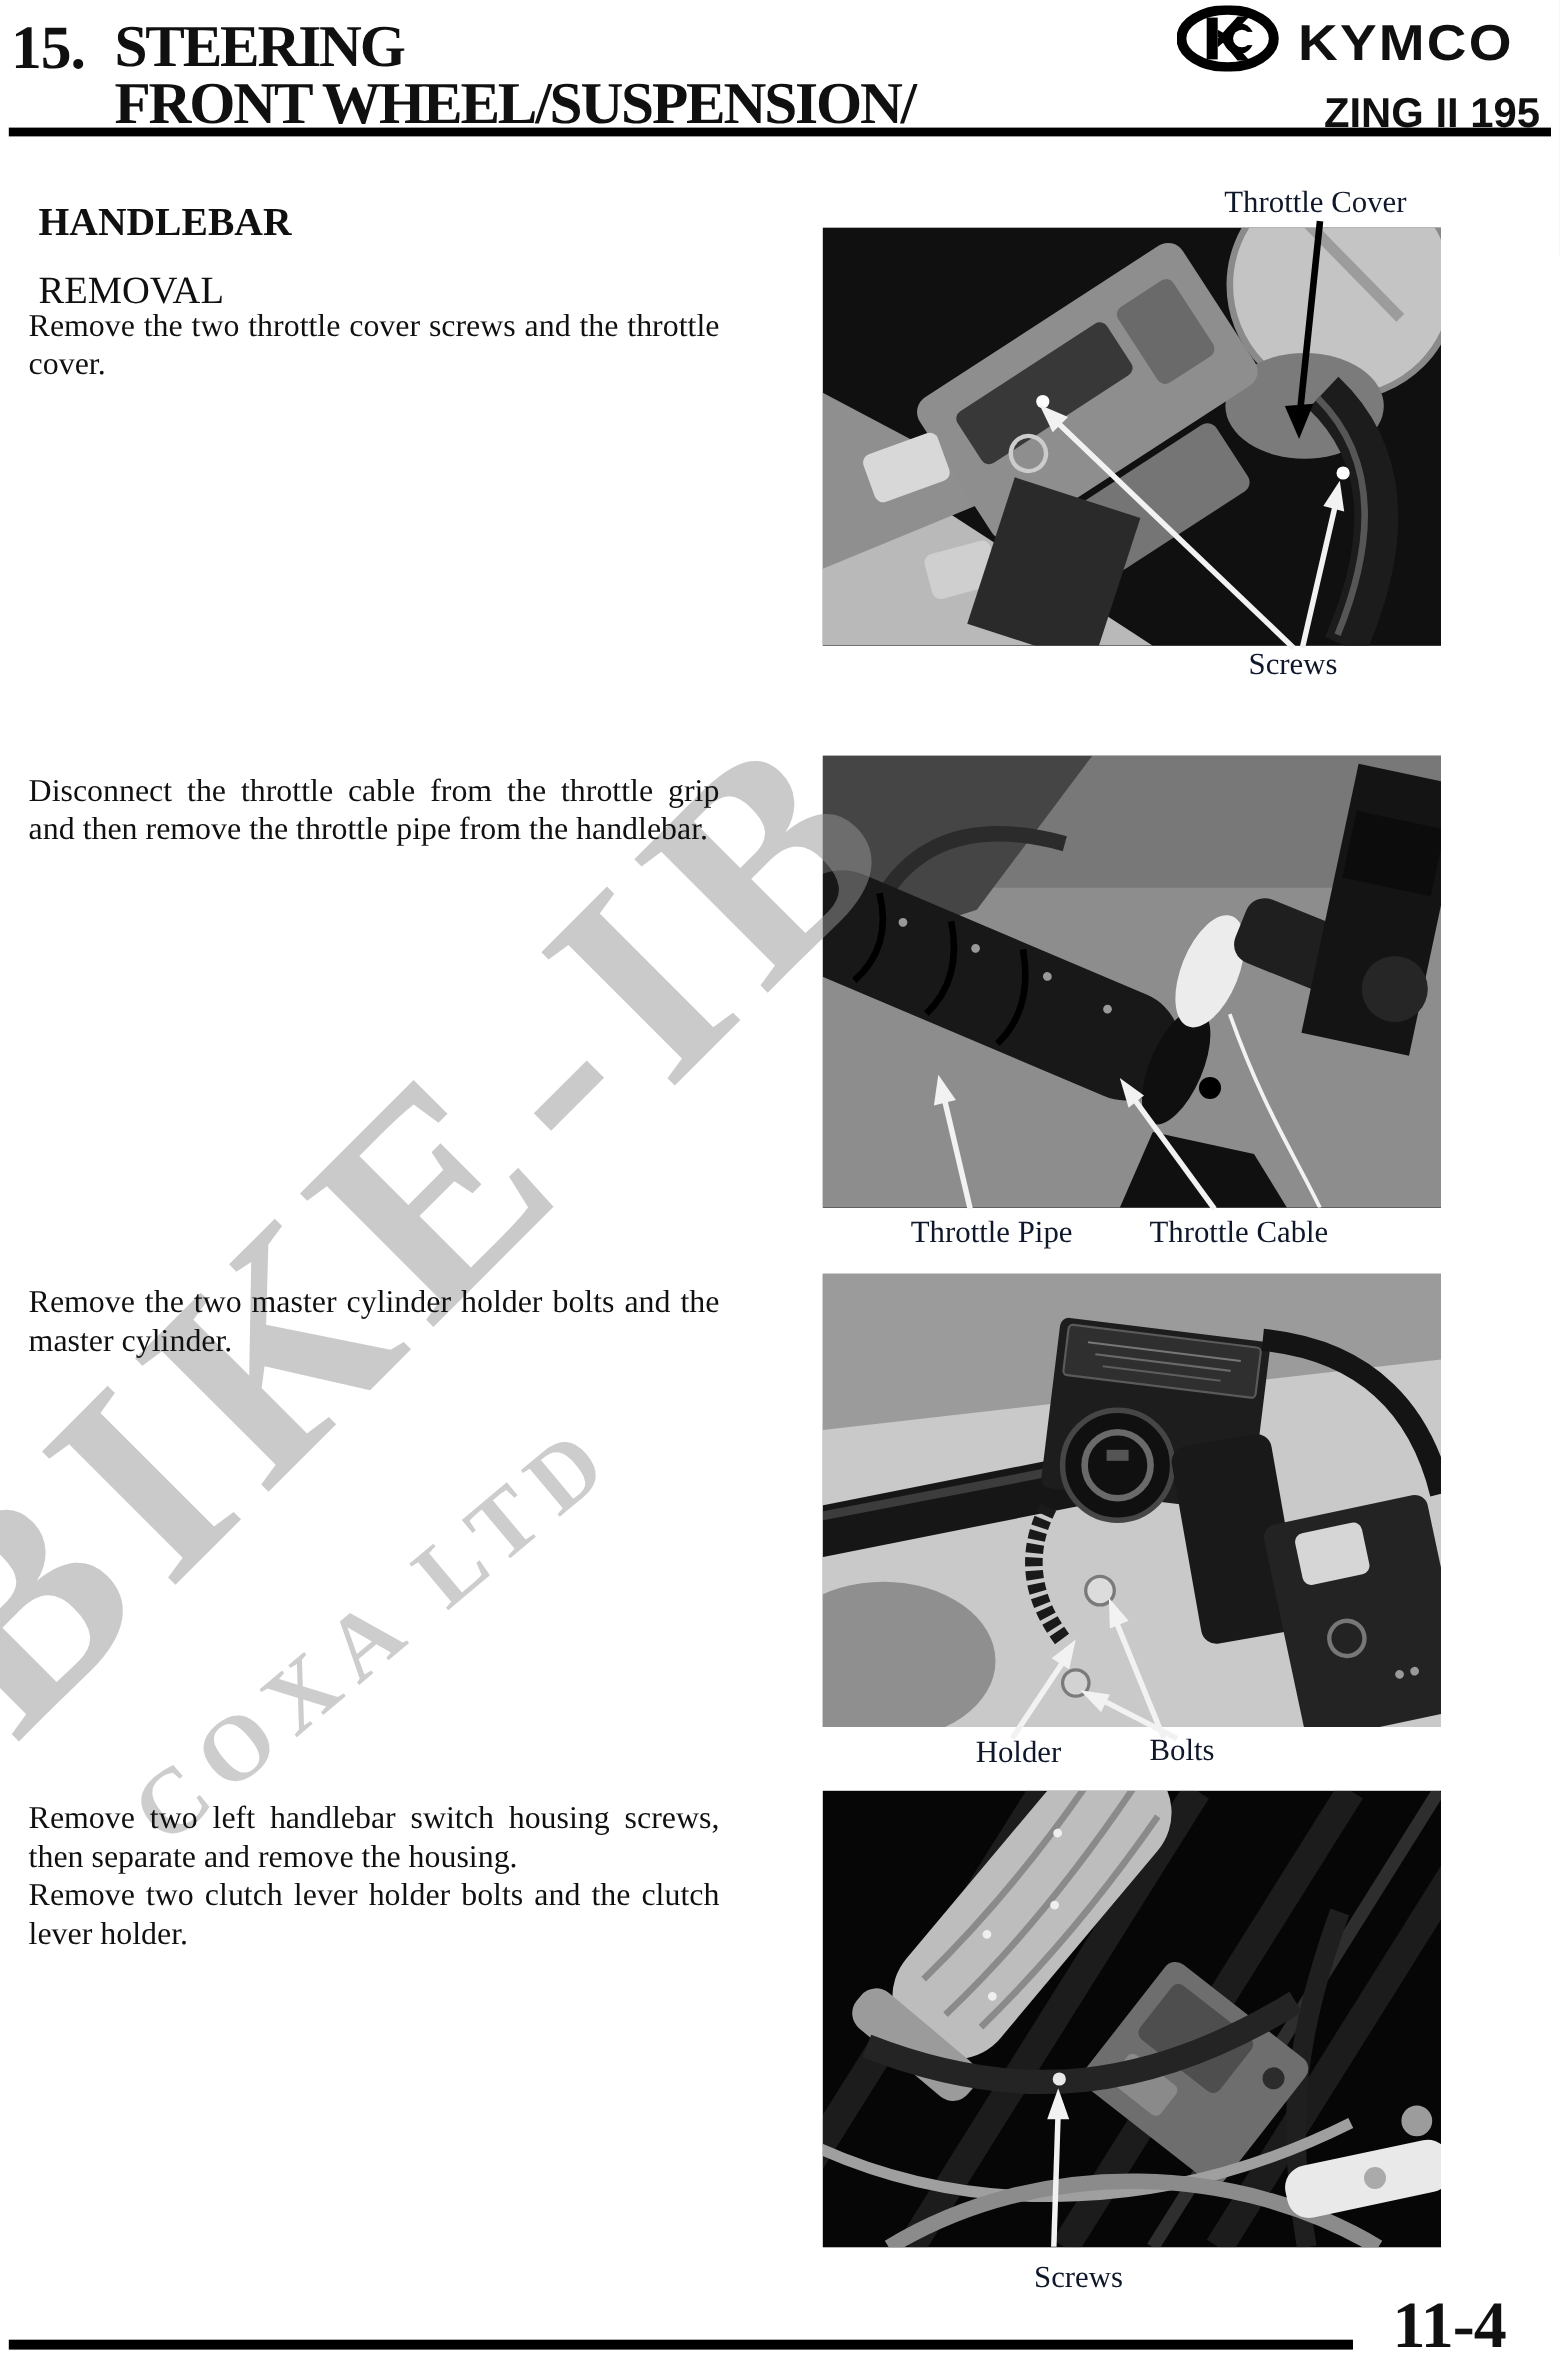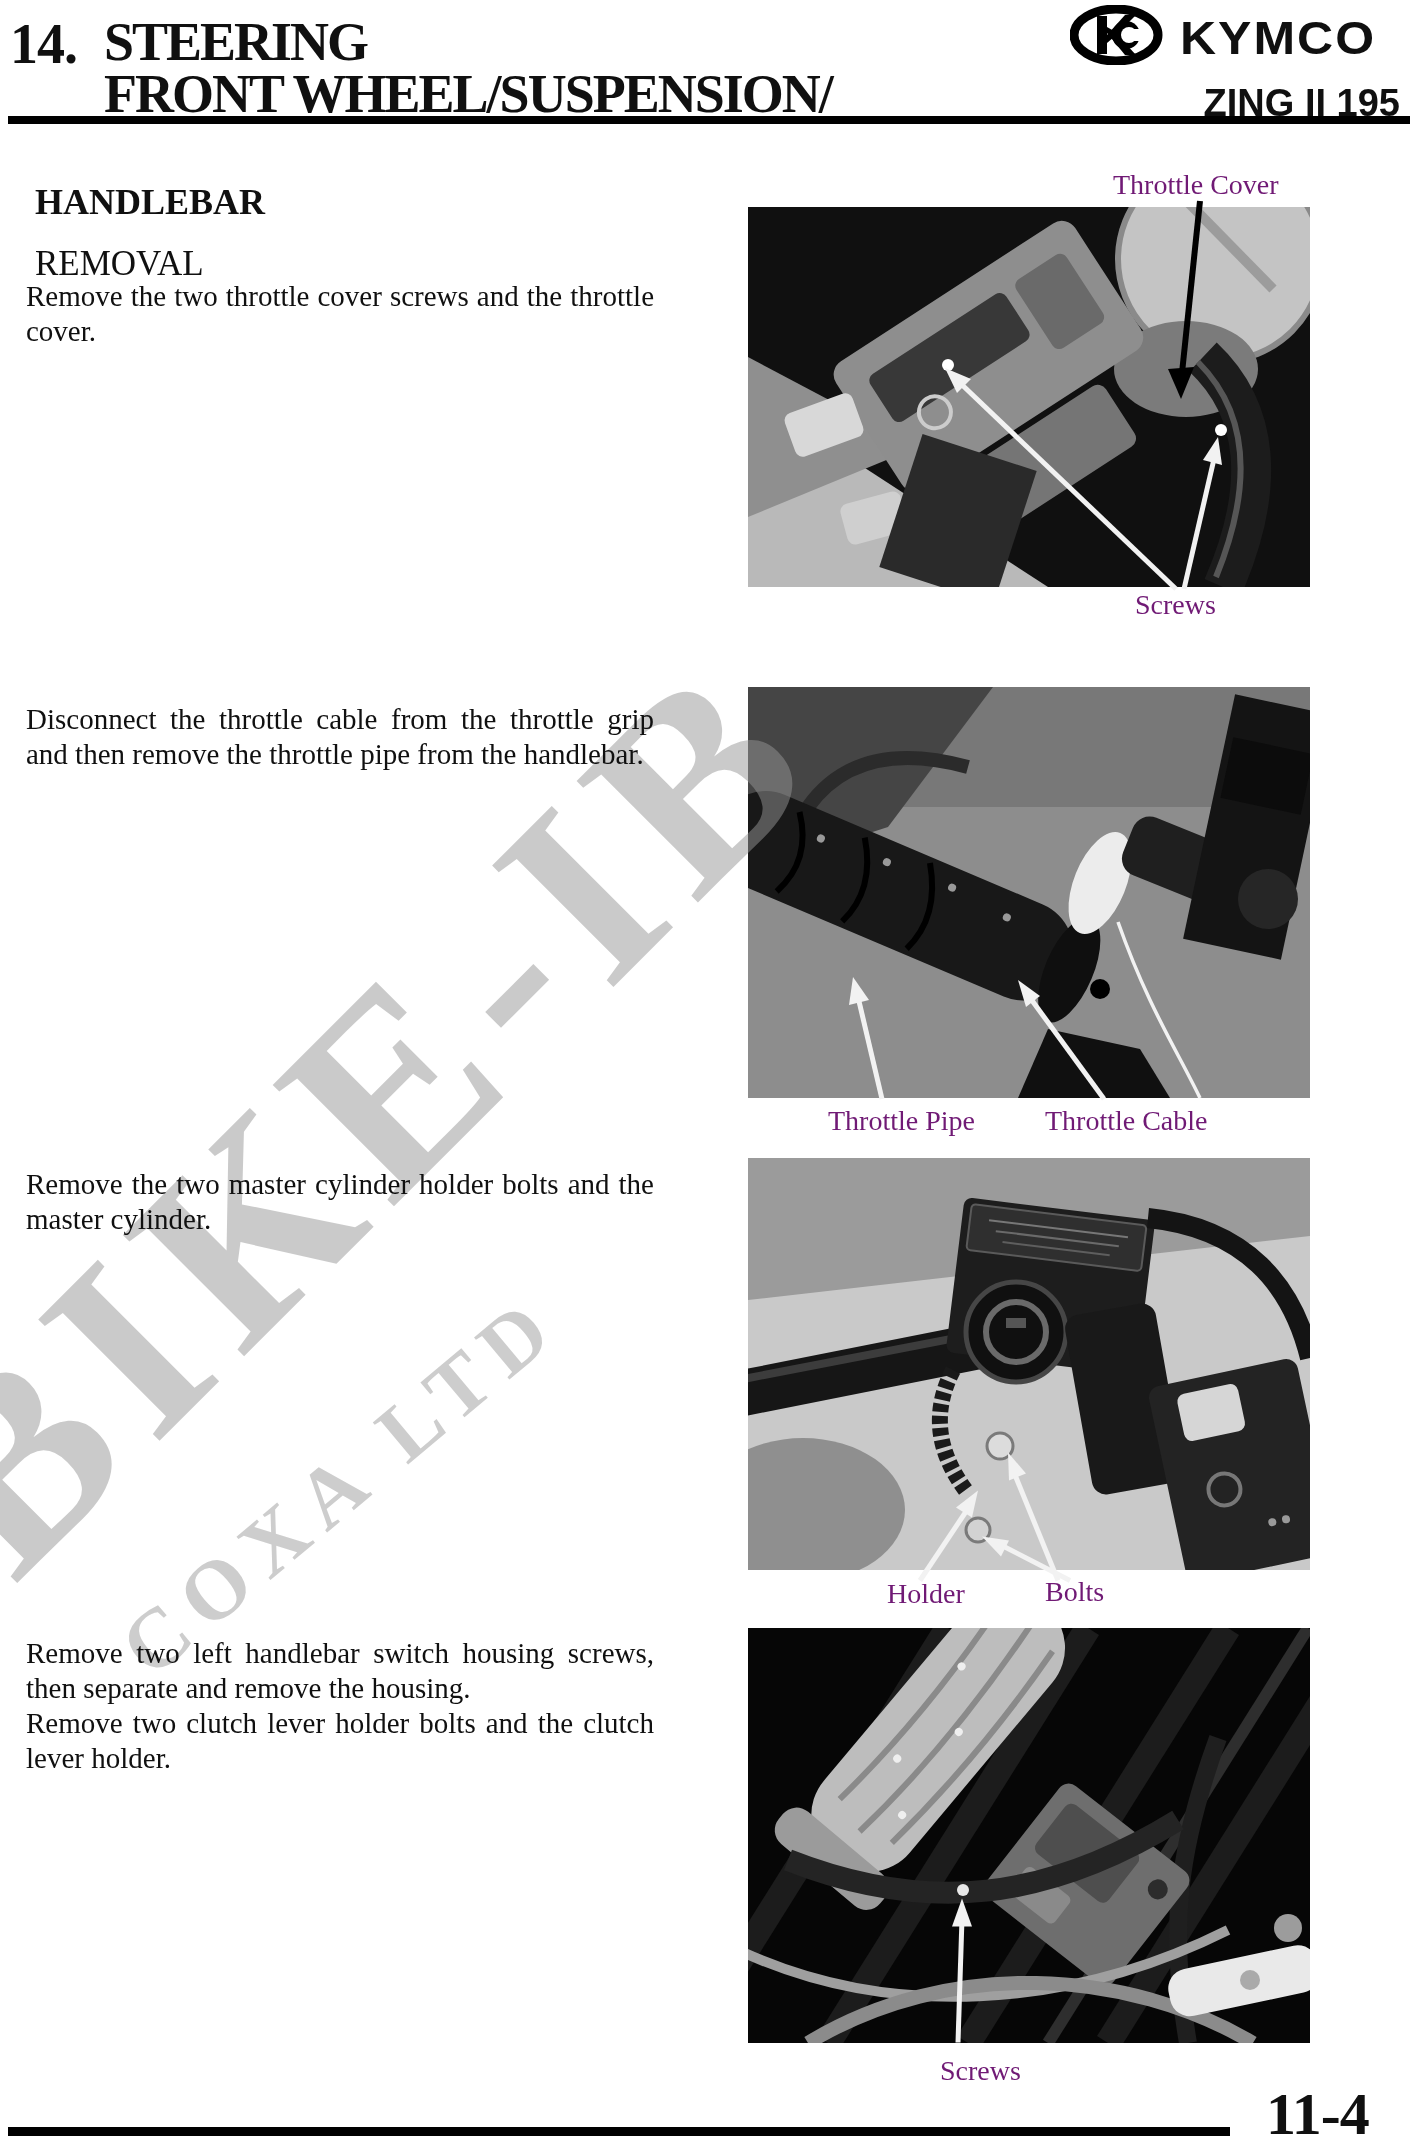--- a/index.html
+++ b/index.html
@@ -18,21 +18,21 @@
   
   .sec-title { position:absolute; left:35px; top:181px; font-size:36px; font-weight:bold; z-index:3; }
   .sec-sub   { position:absolute; left:35px; top:244px; font-size:35px; font-weight:normal; z-index:3; }
   .para { position:absolute; left:26px; width:628px; font-size:29px; line-height:35px; text-align:justify; z-index:3; }
   .para div { margin:0; }
   
   .fig { position:absolute; left:748px; width:562px; z-index:1; }
   .photo { position:absolute; left:0; width:562px; overflow:hidden; background:#111; }
   .photo svg { display:block; }
   .overlay { position:absolute; left:0; top:0; width:562px; height:460px; z-index:2; pointer-events:none; }
-  .figlabel { position:absolute; font-size:28px; white-space:nowrap; z-index:3; color:#701a75; }
+  .figlabel { position:absolute; font-size:28px; white-space:nowrap; z-index:3; color:#0f172a; }
   
   .wm-main {
     position:absolute; left:58px; top:1330px; height:300px; line-height:300px;
     font-size:262px; font-weight:bold; letter-spacing:22px; white-space:nowrap;
     color:rgba(150,150,150,0.5); transform:rotate(-45deg); transform-origin:0 100%;
     z-index:2; pointer-events:none;
   }
   .wm-sub {
     position:absolute; left:168px; top:1592px; height:108px; line-height:108px;
     font-size:84px; font-weight:bold; letter-spacing:14px; white-space:nowrap;
@@ -41,21 +41,21 @@
   }
   
   .ftr-rule { position:absolute; left:8px; top:2127px; width:1222px; height:9px; background:#000; }
   .pageno { position:absolute; left:1266px; top:2080px; font-size:60px; font-weight:bold; letter-spacing:-1px; }
 </style>
 </head>
 <body>
 
 <div class="page">
 
-  <div class="hdr-chap">14.</div>
+  <div class="hdr-chap">15.</div>
   <div class="hdr-title">
     <div>STEERING</div>
     <div>FRONT WHEEL/SUSPENSION/</div>
   </div>
 
   <div class="logo-wrap">
     <svg width="96" height="60" viewBox="0 0 96 60">
       <ellipse cx="46" cy="30" rx="42" ry="26" fill="none" stroke="#000" stroke-width="9"></ellipse>
       <rect x="27" y="11" width="10" height="38" fill="#000"></rect>
       <polygon points="37,30 55,10 66,10 44,32 37,38" fill="#000"></polygon>

